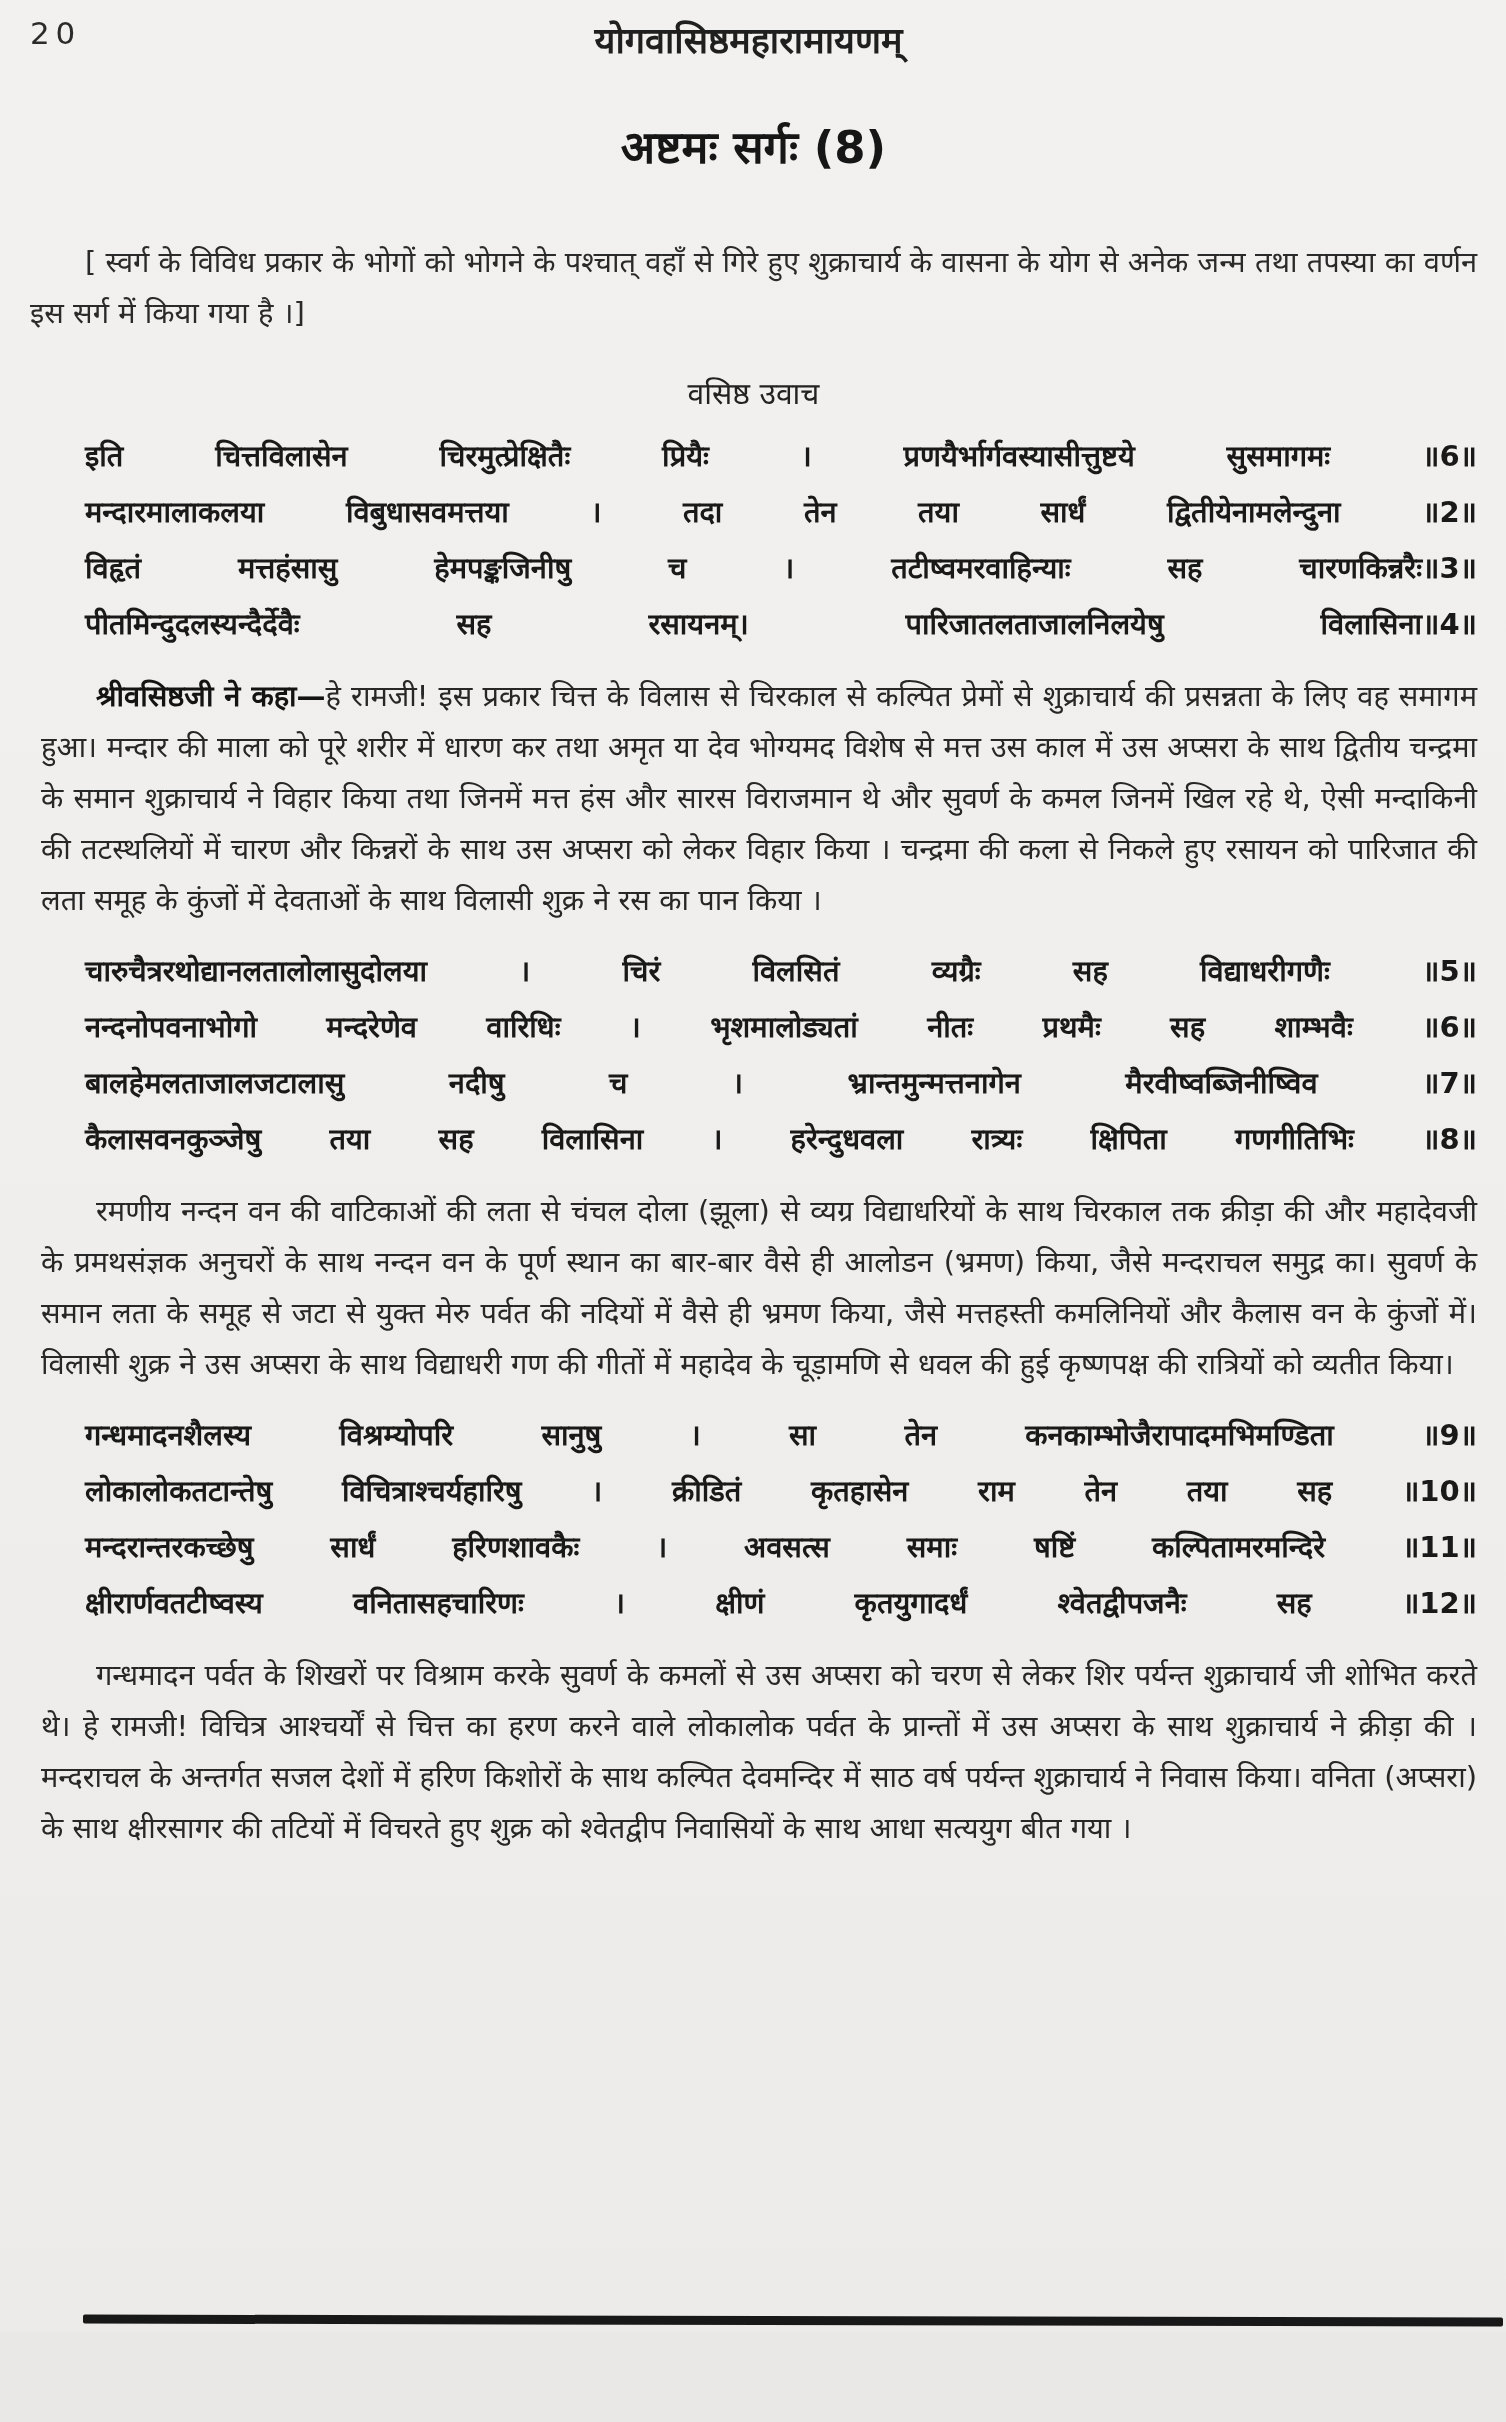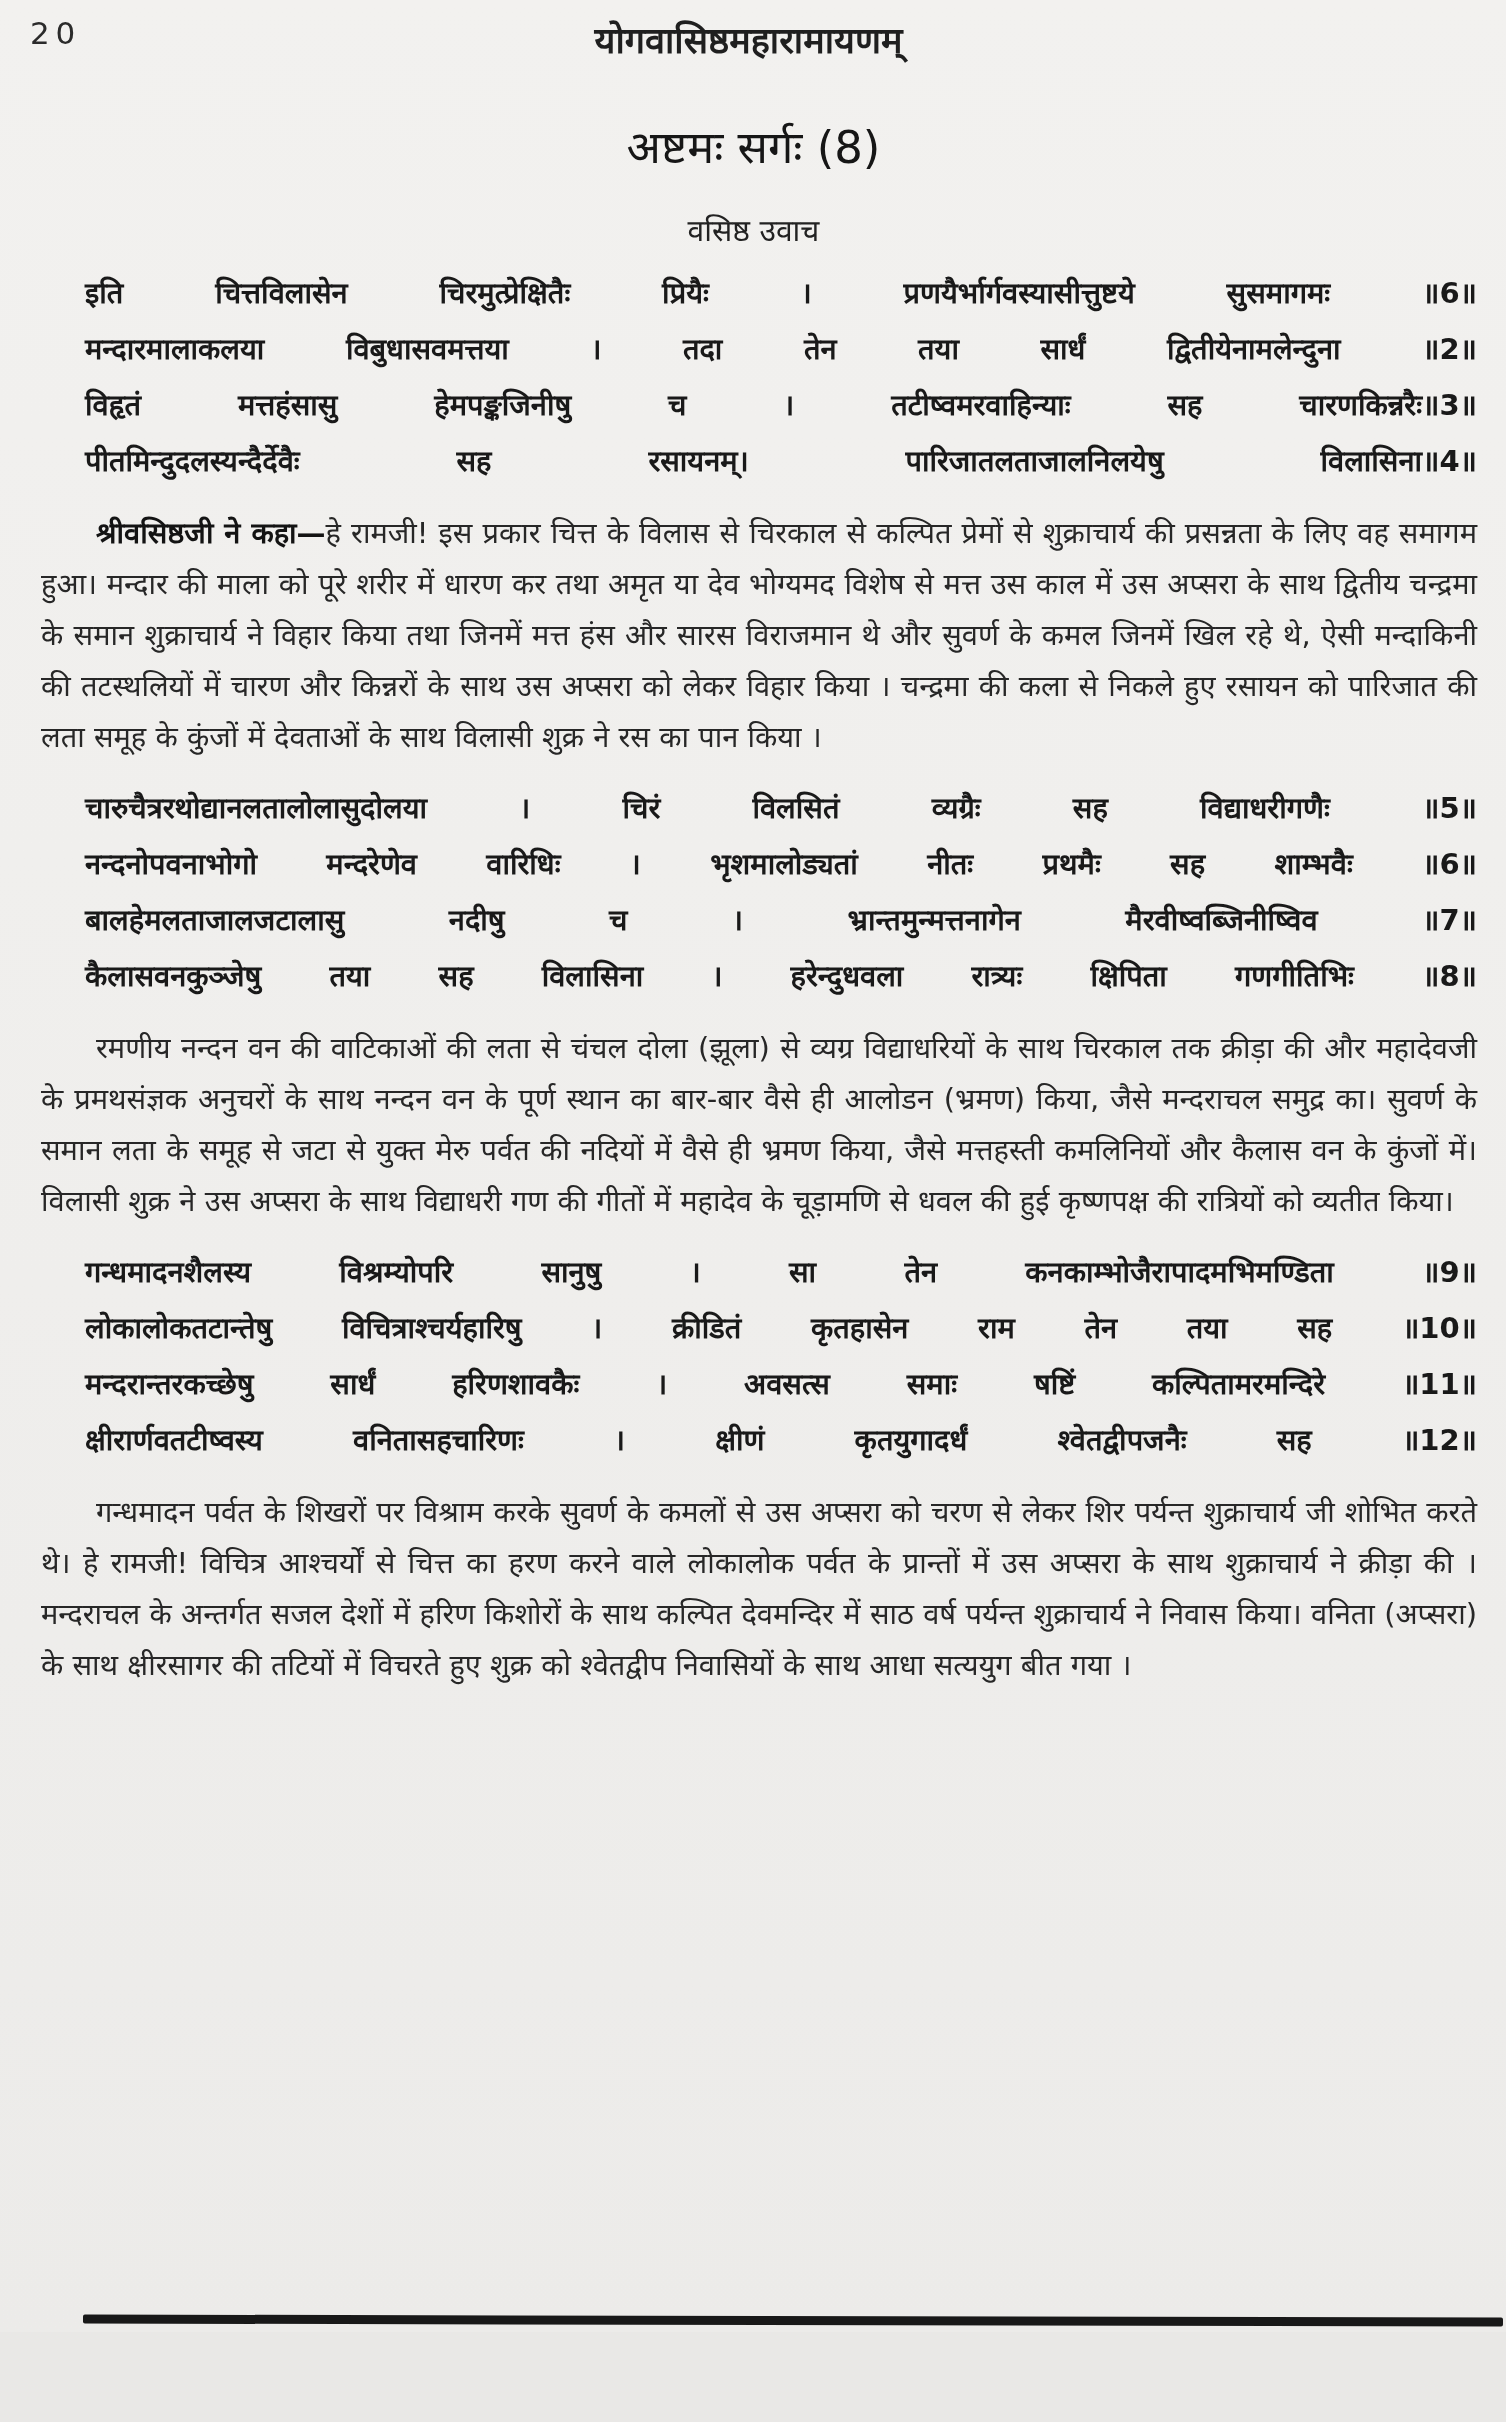--- a/index.html
+++ b/index.html
@@ -37,21 +37,21 @@
     right: 10px;
     text-align: center;
     font-size: 36px;
     font-weight: bold;
     color: #1f1f1f;
   }
   .chapter-heading {
     margin: 51px 0 0 0;
     text-align: center;
     font-size: 45px;
-    font-weight: normal;
+    font-weight: bold;
     color: #161616;
   }
   .intro-note {
     margin: 61px 0 0 0;
     font-size: 29px;
     line-height: 51px;
     text-align: justify;
     text-indent: 55px;
     color: #2a2a2a;
   }
@@ -100,20 +100,21 @@
 
 <div class="page">
 
   <div class="page-header">
     <span class="page-number">20</span>
     <span class="running-title">योगवासिष्ठमहारामायणम्</span>
   </div>
 
   <div class="chapter-heading">अष्टमः सर्गः (8)</div>
 
+  <p class="intro-note">[ स्वर्ग के विविध प्रकार के भोगों को भोगने के पश्चात् वहाँ से गिरे हुए शुक्राचार्य के वासना के योग से अनेक जन्म तथा तपस्या का वर्णन इस सर्ग में किया गया है ।]</p>
 
   <div class="speaker-heading">वसिष्ठ उवाच</div>
 
   <div class="verse-block">
     <div class="verse-line">इति चित्तविलासेन चिरमुत्प्रेक्षितैः प्रियैः । प्रणयैर्भार्गवस्यासीत्तुष्टये सुसमागमः ॥6॥</div>
     <div class="verse-line">मन्दारमालाकलया विबुधासवमत्तया । तदा तेन तया सार्धं द्वितीयेनामलेन्दुना ॥2॥</div>
     <div class="verse-line">विहृतं मत्तहंसासु हेमपङ्कजिनीषु च । तटीष्वमरवाहिन्याः सह चारणकिन्नरैः॥3॥</div>
     <div class="verse-line">पीतमिन्दुदलस्यन्दैर्देवैः सह रसायनम्। पारिजातलताजालनिलयेषु विलासिना॥4॥</div>
   </div>
 

